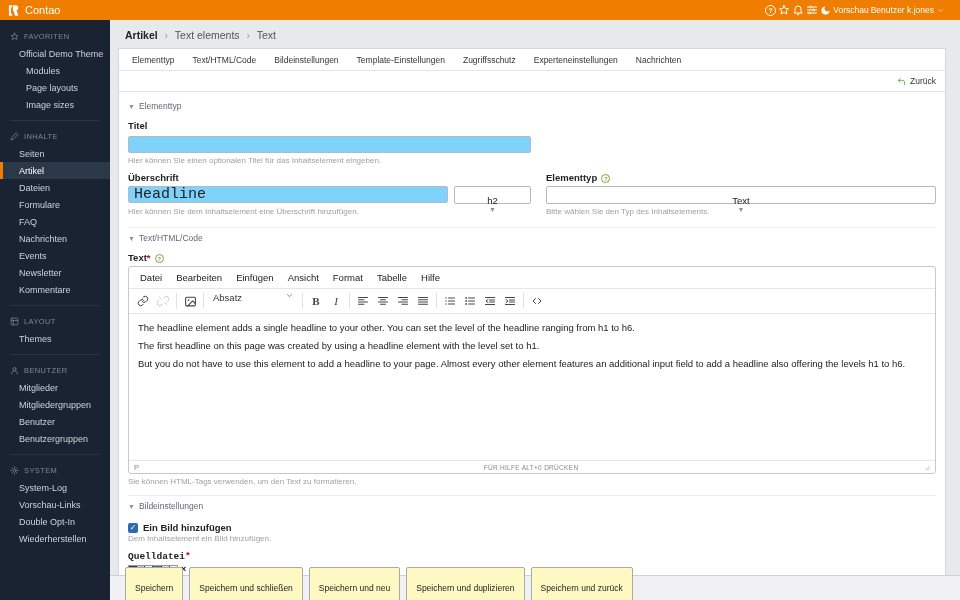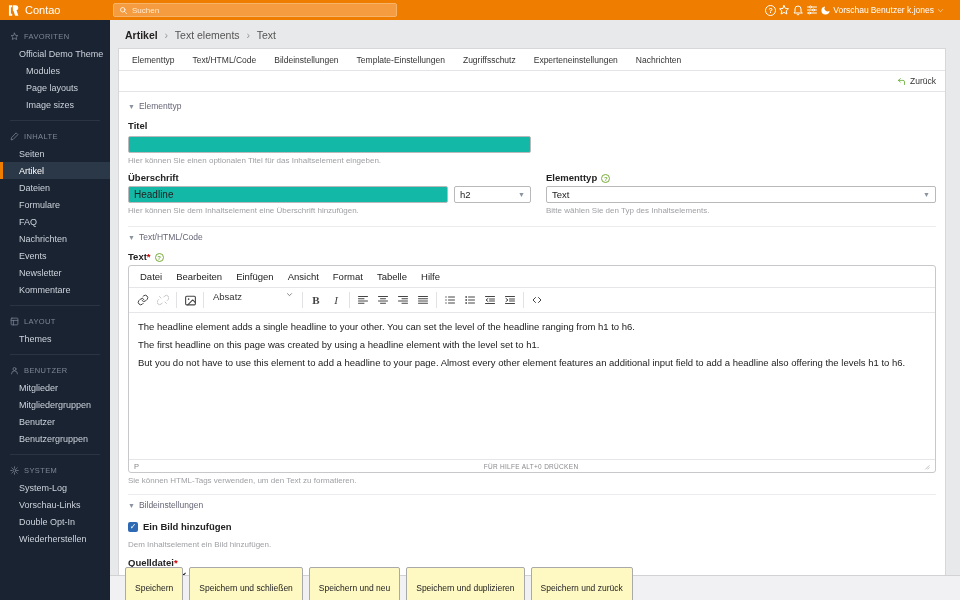--- a/index.html
+++ b/index.html
@@ -40,22 +40,22 @@
   .backicon { color:#53a318; display:flex; }
 
   .form { padding:0 9px; }
   .sect-head { display:flex; align-items:center; gap:4px; padding:9px 0 4px; color:#667; font-size:8.5px; cursor:pointer; }
   .chev { color:#8a93a0; font-size:7px; }
   .sect-bt { border-top:1px solid #ececee; margin-top:9px; }
 
   .fld-label { display:flex; align-items:flex-end; gap:4px; font-size:9.5px; font-weight:bold; color:#222; margin:5px 0 3px; }
   .req { color:#c00; }
   .hicon { width:9px; height:9px; border:1px solid #76ac3a; border-radius:50%; color:#76ac3a; font-size:6px; font-weight:bold; display:inline-flex; align-items:center; justify-content:center; }
-  .txt { height:17px; border:1px solid #b9b9bb; border-radius:2px; font-size:10px; color:#222; padding:0 5px; background:#14b8a6; font-family:Liberation Sans, sans-serif; }
-  .selectbox { height:17px; border:1px solid #b9b9bb; border-radius:2px; background:#fff; display:flex; align-items:center; justify-content:space-between; padding:0 5px; font-size:9.5px; color:#222; cursor:pointer; }
+  .txt { height:17px; border:1px solid #b9b9bb; border-radius:2px; font-size:15px; color:#222; padding:0 5px; background:#7dd3fc; font-family:Liberation Mono, monospace; }
+  .selectbox { height:17px; border:1px solid #b9b9bb; border-radius:2px; background:#fff; display:flex; align-items:center; justify-content:space-between; padding:8px 5px; font-size:9.5px; color:#222; cursor:pointer;flex-direction:column; }
   .help { font-size:8px; color:#9fa0a4; margin:3px 0 2px; }
   .cols { display:flex; }
   .col-l { width:403px; flex-shrink:0; }
   .col-r { flex:1; margin-left:15px; }
   .inline-row { display:flex; gap:6px; }
 
   
   .editor { border:1px solid #c8c8ca; border-radius:3px; margin-top:2px; }
   .menubar { display:flex; padding:0 4px; border-bottom:1px solid #e6e6e8; }
   .menuitem { padding:5px 7px; font-size:9.5px; color:#222; cursor:pointer; }
@@ -89,27 +89,20 @@
 </head>
 <body>
 
 <div class="topbar">
   <div class="logo">
     <svg width="13" height="13" viewBox="0 0 20 20">
         <path d="M3 2h5v3H6v10h2v3H3z" fill="#fff"></path>
         <path d="M9 2h4.5a4 4 0 0 1 1.2 7.8L17.5 18h-5l-2.6-7.5L9 10z" fill="#fff"></path>
       </svg>
     <span class="logo-txt">Contao</span>
-  </div>
-  <div class="searchbox">
-    <svg class="svgi" width="9" height="9" viewBox="0 0 24 24">
-        <circle cx="10" cy="10" r="6"></circle>
-        <line x1="14.5" y1="14.5" x2="20" y2="20"></line>
-      </svg>
-    <input type="text" placeholder="Suchen" style="">
   </div>
   <div class="topright">
     <span class="topq">?</span>
     <svg class="svgi" width="12" height="12" viewBox="0 0 24 24">
         <polygon points="12 3 14.8 9 21 9.6 16.4 13.8 17.8 20 12 16.8 6.2 20 7.6 13.8 3 9.6 9.2 9"></polygon>
       </svg>
     <svg class="svgi" width="12" height="12" viewBox="0 0 24 24">
         <path d="M18 15v-5a6 6 0 1 0-12 0v5l-2 3h16z"></path>
         <path d="M10 21a2.5 2.5 0 0 0 4 0"></path>
       </svg>
@@ -444,23 +437,23 @@
           <span class="chev">▼</span>
           <span>Bildeinstellungen</span>
         </div>
 
         <div class="checkrow">
           <span class="cb-checked">
               <span>✓</span>
             </span>
           <span class="cb-label">Ein Bild hinzufügen</span>
         </div>
-        <div class="help" style="margin-top:8px;">Dem Inhaltselement ein Bild hinzufügen.</div>
-
-        <div class="fld-label" style="margin-top:8px;">
+        <div class="help" style="margin-top:1px;">Dem Inhaltselement ein Bild hinzufügen.</div>
+
+        <div class="fld-label" style="margin-top:8px;font-family:Liberation Mono, monospace;">
           <span><span>Quelldatei</span><span class="req">*</span></span>
         </div>
         <div class="thumbwrap">
           <div class="thumb">
             <span style="background:#223a5e;"></span>
               <span style="background:#b8c7d9;"></span>
               <span style="background:#eceef2;"></span>
               <span style="background:#4a6f9e;"></span>
               <span style="background:#d7dce2;"></span>
               <span style="background:#f4f4f6;"></span>

